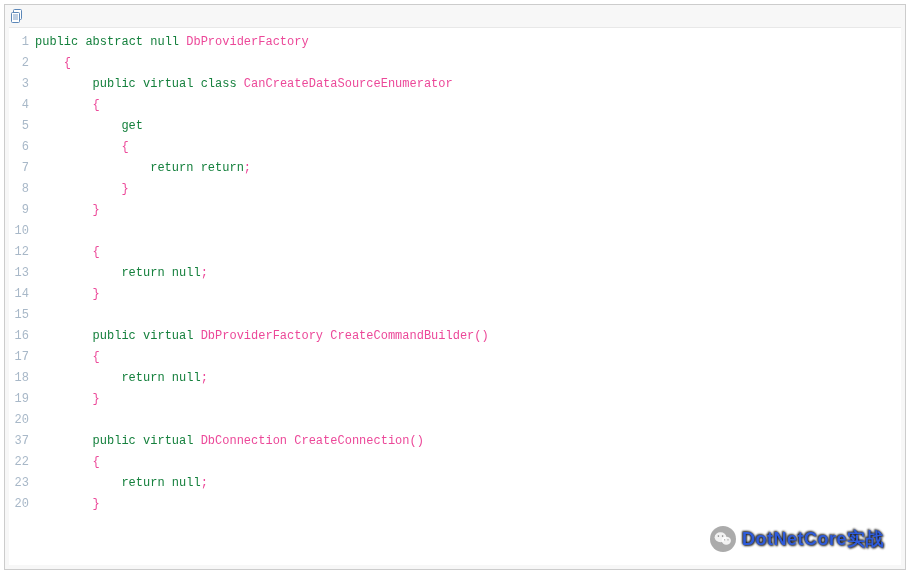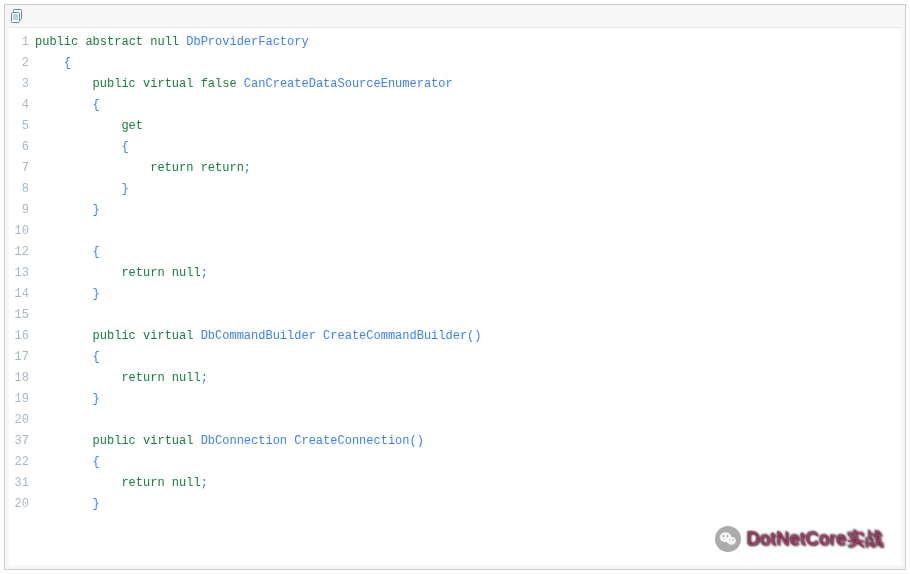--- a/index.html
+++ b/index.html
@@ -52,21 +52,21 @@
     padding-right: 6px;
     user-select: none;
     flex-shrink: 0;
   }
   .code {
     white-space: pre;
     color: #000;
     flex: 1;
   }
   .kw { color: #15803d; }
-  .punc { color: #3b82f6; }
+  .punc { color: #ec4899; }
   .watermark {
     position: absolute;
     bottom: 22px;
     right: 26px;
     display: flex;
     align-items: center;
     gap: 6px;
     opacity: 0.92;
     pointer-events: none;
   }
@@ -76,23 +76,23 @@
     border-radius: 50%;
     background: rgba(90,90,90,0.55);
     display: flex;
     align-items: center;
     justify-content: center;
     position: relative;
   }
   .wm-text {
     font-family: "Microsoft YaHei", Arial, sans-serif;
     font-size: 18px;
-    color: #be185d;
+    color: #1d4ed8;
     text-shadow: 0 0 3px rgba(0,0,0,0.85), 1px 1px 2px rgba(0,0,0,0.85), -1px -1px 2px rgba(0,0,0,0.85);
-    font-weight: 400;
+    font-weight: 700;
     letter-spacing: 0.5px;
   }
 </style>
 </head>
 <body>
 
 <div class="code-container">
   <div class="toolbar">
     <span class="copy-icon">
       <svg width="14" height="14" viewBox="0 0 14 14">
@@ -108,21 +108,21 @@
       <div class="line">
         <span class="lineno">1</span>
         <span class="code"><span class="kw">public</span><span class="punc"> </span><span class="kw">abstract</span><span class="punc"> </span><span class="kw">null</span><span class="punc"> DbProviderFactory</span></span>
       </div>
       <div class="line">
         <span class="lineno">2</span>
         <span class="code"><span class="punc">    {</span></span>
       </div>
       <div class="line">
         <span class="lineno">3</span>
-        <span class="code"><span class="punc">        </span><span class="kw">public</span><span class="punc"> </span><span class="kw">virtual</span><span class="punc"> </span><span class="kw">false</span><span class="punc"> CanCreateDataSourceEnumerator</span></span>
+        <span class="code"><span class="punc">        </span><span class="kw">public</span><span class="punc"> </span><span class="kw">virtual</span><span class="punc"> </span><span class="kw">class</span><span class="punc"> CanCreateDataSourceEnumerator</span></span>
       </div>
       <div class="line">
         <span class="lineno">4</span>
         <span class="code"><span class="punc">        {</span></span>
       </div>
       <div class="line">
         <span class="lineno">5</span>
         <span class="code"><span class="punc">            </span><span class="kw">get</span></span>
       </div>
       <div class="line">
@@ -156,21 +156,21 @@
       <div class="line">
         <span class="lineno">14</span>
         <span class="code"><span class="punc">        }</span></span>
       </div>
       <div class="line">
         <span class="lineno">15</span>
         <span class="code"></span>
       </div>
       <div class="line">
         <span class="lineno">16</span>
-        <span class="code"><span class="punc">        </span><span class="kw">public</span><span class="punc"> </span><span class="kw">virtual</span><span class="punc"> DbCommandBuilder CreateCommandBuilder()</span></span>
+        <span class="code"><span class="punc">        </span><span class="kw">public</span><span class="punc"> </span><span class="kw">virtual</span><span class="punc"> DbProviderFactory CreateCommandBuilder()</span></span>
       </div>
       <div class="line">
         <span class="lineno">17</span>
         <span class="code"><span class="punc">        {</span></span>
       </div>
       <div class="line">
         <span class="lineno">18</span>
         <span class="code"><span class="punc">            </span><span class="kw">return</span><span class="punc"> </span><span class="kw">null</span><span class="punc">;</span></span>
       </div>
       <div class="line">
@@ -183,21 +183,21 @@
       </div>
       <div class="line">
         <span class="lineno">37</span>
         <span class="code"><span class="punc">        </span><span class="kw">public</span><span class="punc"> </span><span class="kw">virtual</span><span class="punc"> DbConnection CreateConnection()</span></span>
       </div>
       <div class="line">
         <span class="lineno">22</span>
         <span class="code"><span class="punc">        {</span></span>
       </div>
       <div class="line">
-        <span class="lineno">31</span>
+        <span class="lineno">23</span>
         <span class="code"><span class="punc">            </span><span class="kw">return</span><span class="punc"> </span><span class="kw">null</span><span class="punc">;</span></span>
       </div>
       <div class="line">
         <span class="lineno">20</span>
         <span class="code"><span class="punc">        }</span></span>
       </div>
     </div>
 </div>
 
 <div class="watermark">

